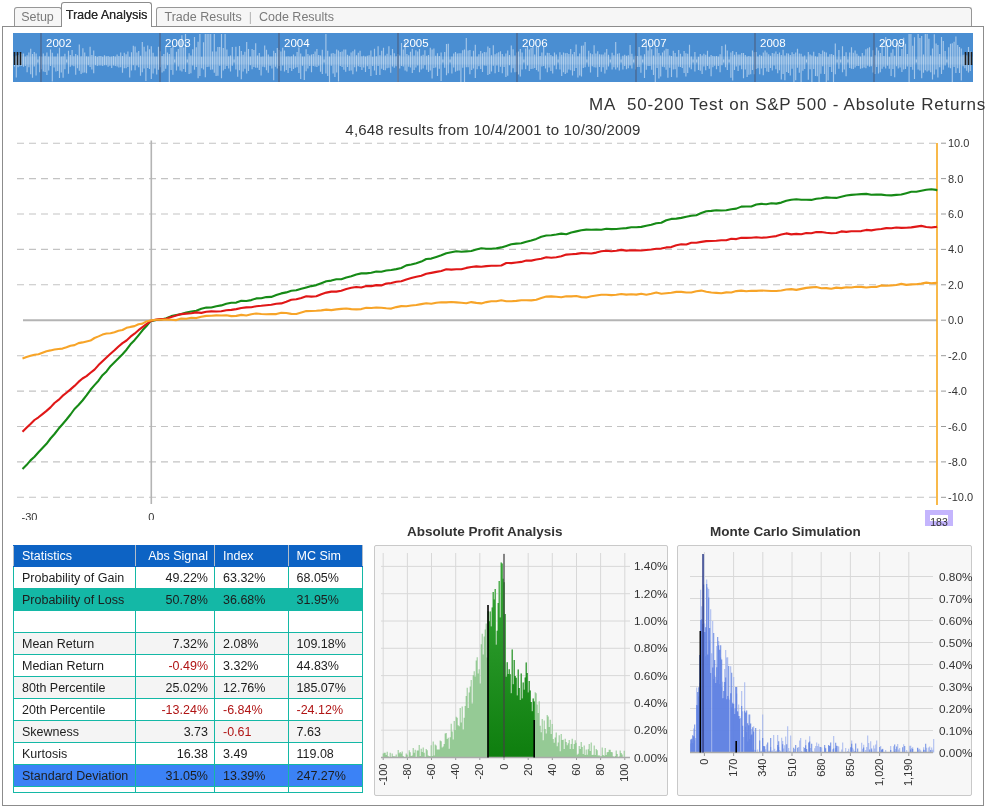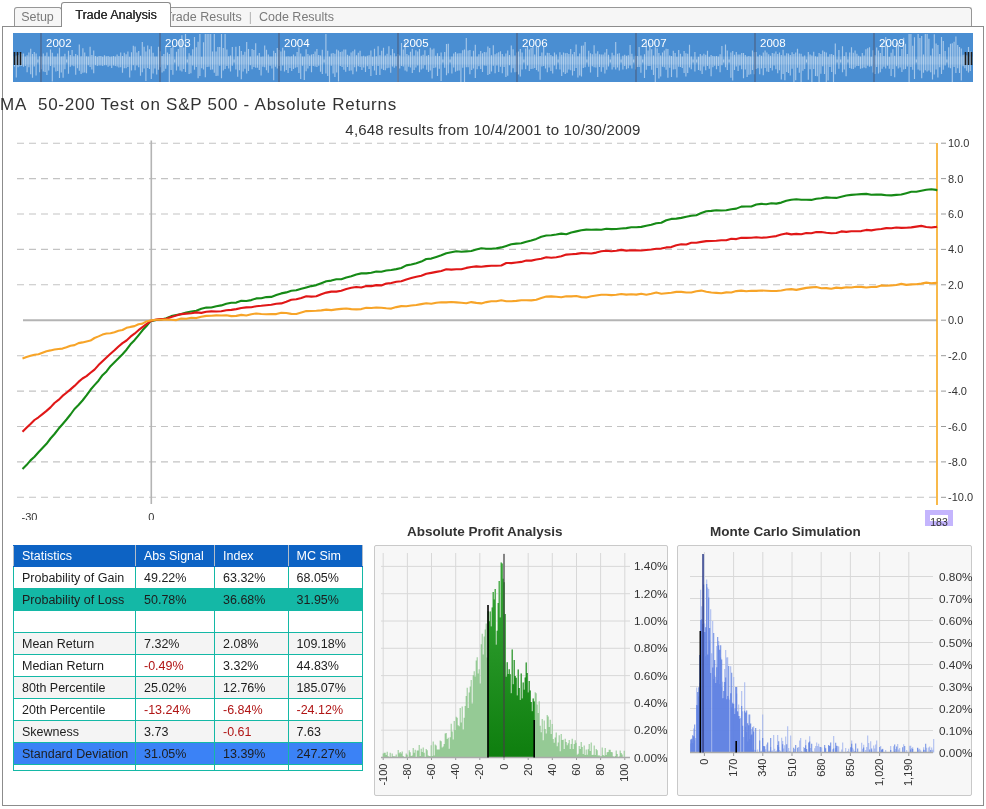--- a/index.html
+++ b/index.html
@@ -1,25 +1,25 @@
 <!DOCTYPE html>
 <html><head><meta charset="utf-8"><style>
 * { margin:0; padding:0; box-sizing:border-box; }
 text { font-family:"Liberation Sans", sans-serif; }
 body { width:986px; height:809px; background:#fff; font-family:"Liberation Sans", sans-serif; position:relative; overflow:hidden; }
 .frame { position:absolute; left:2px; top:25.5px; width:981.5px; height:780px; border:1.5px solid #8c8c8c; background:#fff; }
 .tab { position:absolute; border:1px solid #979797; border-bottom:none; border-radius:3px 3px 0 0; background:#f6f6f6; font-size:12.5px; color:#7a7a7a; text-align:center; }
-.tab-active { position:absolute; left:61px; top:2px; width:110px; height:25px; border:1px solid #8c8c8c; border-bottom:none; border-radius:3px 3px 0 0; background:#fff; z-index:5; font-size:12.5px; color:#2d2d2d; text-shadow:0.3px 0 0 #2d2d2d; text-align:center; line-height:24px; }
-.title { position:absolute; left:0; top:95px; width:986px; text-align:left; font-size:17px; letter-spacing:0.75px; color:#333; }
+.tab-active { position:absolute; left:61px; top:2px; width:91px; height:25px; border:1px solid #8c8c8c; border-bottom:none; border-radius:3px 3px 0 0; background:#fff; z-index:5; font-size:12.5px; color:#2d2d2d; text-shadow:0.3px 0 0 #2d2d2d; text-align:center; line-height:24px; }
+.title { position:absolute; left:0; top:95px; width:986px; text-align:right; font-size:17px; letter-spacing:0.75px; color:#333; }
 .subtitle { position:absolute; left:0; top:121px; width:986px; text-align:center; font-size:15px; letter-spacing:0.2px; color:#333; }
 table.stats { position:absolute; left:13px; top:545px; border-collapse:collapse; font-size:12.5px; color:#1d1d1d; }
 table.stats td { border:1px solid #14b8a6; padding:0 6px 0 8px; height:22px; }
 table.stats tr.hd td { background:#0d63c4; color:#fff; border-color:#0d63c4 #b3bdc9; height:21px; }
 table.stats td:nth-child(1) { width:122px; }
-table.stats td:nth-child(2) { width:79px; }
+table.stats td:nth-child(2) { width:79px;text-align:right; }
 table.stats td:nth-child(3) { width:73.5px; }
 table.stats td:nth-child(4) { width:74.5px; }
 td.neg { color:#b01414; }
 table.stats tr.filler td { height:5.5px; }
 .ptitle { position:absolute; font-size:13.5px; font-weight:700; color:#333; top:524px;margin-left:33px; }
 .panel { position:absolute; top:545px; width:294px; height:250.5px; background:#f7f7f7; border:1px solid #c9c9c9; border-radius:2px; }
 .v183 { position:absolute; left:925px; top:510px; width:28px; height:15.5px; border:5px solid #c4b5fd; background:#fff; font-size:10.5px; color:#333; text-align:center; line-height:14px; }
 </style></head>
 <body>
 <div class="frame"></div>
@@ -146,20 +146,26 @@
         <td>20th Percentile</td>
         <td class="neg">-13.24%</td>
         <td class="neg">-6.84%</td>
         <td class="neg">-24.12%</td>
       </tr>
       <tr style="background:#f4f4f4">
         <td>Skewness</td>
         <td>3.73</td>
         <td class="neg">-0.61</td>
         <td>7.63</td>
+      </tr>
+      <tr style="background:#fff">
+        <td>Kurtosis</td>
+        <td>16.38</td>
+        <td>3.49</td>
+        <td>119.08</td>
       </tr>
       <tr style="background:#3b82f6">
         <td>Standard Deviation</td>
         <td>31.05%</td>
         <td>13.39%</td>
         <td>247.27%</td>
       </tr>
 <tr class="filler">
         <td></td>
         <td></td>

